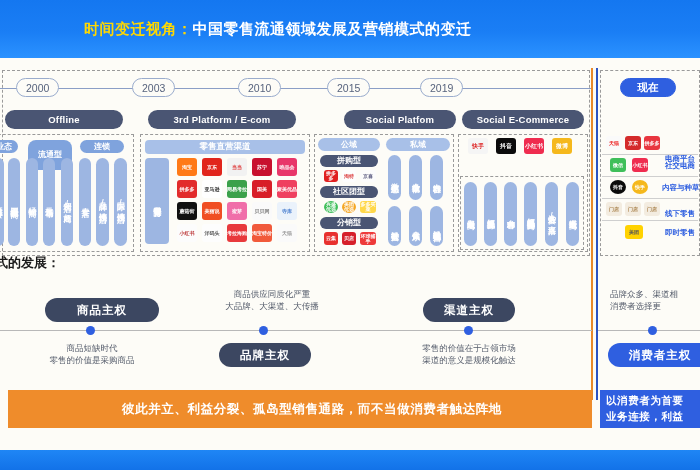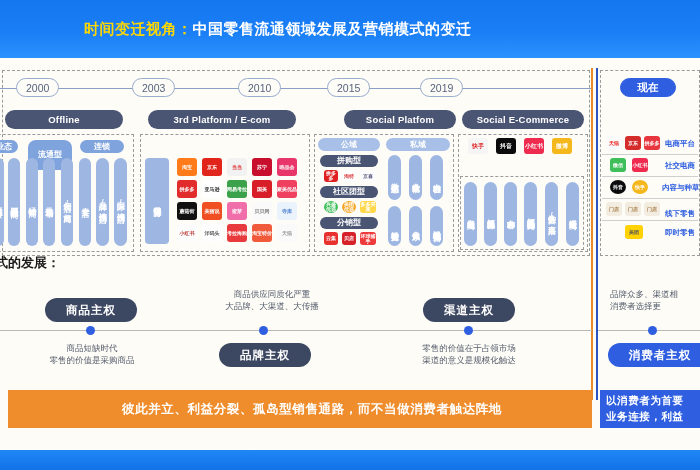--- a/index.html
+++ b/index.html
@@ -186,20 +186,21 @@
     <div class="pill vtext" style="left:8px; top:100px; width:12px; height:88px;">三四级批发商</div>
     <div class="pill vtext" style="left:26px; top:100px; width:12px; height:88px;">经销商</div>
     <div class="pill vtext" style="left:43px; top:100px; width:12px; height:88px;">批发市场</div>
     <div class="pill vtext" style="left:61px; top:100px; width:12px; height:88px;">便利店/商超</div>
     <div class="pill vtext" style="left:79px; top:100px; width:12px; height:88px;">专卖店</div>
     <div class="pill vtext" style="left:96px; top:100px; width:13px; height:88px;">品牌/连锁门店</div>
     <div class="pill vtext" style="left:114px; top:100px; width:13px; height:88px;">国际/连锁门店</div>
 
     <div class="dash-box" style="left:140px; top:76px; width:170px; height:118px;"></div>
 
+    <div class="pill wide" style="left:145px; top:82px; width:160px; height:14px; font-size:8.5px; border-radius:4px;">零售直营渠道</div>
 
     <div class="pill" style="left:145px; top:100px; width:24px; height:86px; writing-mode:vertical-rl; text-orientation:upright; border-radius:4px;">官方零售渠道</div>
 
     <div class="tile" style="left:177px; top:100px; width:20px; height:18px; background:#ff7a18;">淘宝</div>
     <div class="tile" style="left:202px; top:100px; width:20px; height:18px; background:#e1251b;">京东</div>
     <div class="tile" style="left:227px; top:100px; width:20px; height:18px; background:#f2f2f2; color:#d33;">当当</div>
     <div class="tile" style="left:252px; top:100px; width:20px; height:18px; background:#c8102e;">苏宁</div>
     <div class="tile" style="left:277px; top:100px; width:20px; height:18px; background:#e8366a;">唯品会</div>
 
     <div class="tile" style="left:177px; top:122px; width:20px; height:18px; background:#e22b2b;">拼多多</div>
@@ -262,21 +263,21 @@
     <div class="pill vtext" style="left:524px; top:124px; width:13px; height:64px;">短视频电商分发</div>
     <div class="pill vtext" style="left:545px; top:124px; width:13px; height:64px;">达人带货/直播</div>
     <div class="pill vtext" style="left:566px; top:124px; width:13px; height:64px;">直播电商</div>
 
     <div class="vsep-orange" style="left:591px; top:10px; width:2px; height:332px;"></div>
     <div class="vsep-blue" style="left:596px; top:10px; width:2px; height:332px;"></div>
 
     <div class="tile" style="left:606px; top:78px; width:16px; height:14px; background:#fafafa; color:#e22; font-size:5px;">天猫</div>
     <div class="tile" style="left:625px; top:78px; width:16px; height:14px; background:#d42b2b; font-size:5px;">京东</div>
     <div class="tile" style="left:644px; top:78px; width:16px; height:14px; background:#e8363f; font-size:5px;">拼多多</div>
-    <div class="rp-label" style="left:665px; top:81px;">电商平台</div>
+    <div class="rp-label" style="left:665px; top:96px;">电商平台</div>
     <div class="rp-sep" style="left:602px; top:96px; width:96px;"></div>
 
     <div class="tile" style="left:610px; top:100px; width:16px; height:14px; background:#3fbf5a; font-size:5px;">微信</div>
     <div class="tile" style="left:632px; top:100px; width:16px; height:14px; background:#ef2c4f; font-size:5px;">小红书</div>
     <div class="rp-label" style="left:665px; top:103px;">社交电商</div>
     <div class="rp-sep" style="left:602px; top:118px; width:96px;"></div>
 
     <div class="tile" style="left:610px; top:122px; width:16px; height:14px; background:#0b0b0b; border-radius:50%; font-size:5px;">抖音</div>
     <div class="tile" style="left:632px; top:122px; width:16px; height:14px; background:#f5b81c; border-radius:50%; font-size:5px;">快手</div>
     <div class="rp-label" style="left:662px; top:125px;">内容与种草</div>
@@ -289,21 +290,21 @@
     <div class="rp-sep" style="left:602px; top:162px; width:96px;"></div>
 
     <div class="tile" style="left:625px; top:167px; width:18px; height:14px; background:#ffd200; color:#555; font-size:5px;">美团</div>
     <div class="rp-label" style="left:665px; top:170px;">即时零售</div>
 
     <div class="sect-title" style="left:-18px; top:196px;">模式的发展：</div>
 
     <div class="sov-line" style="left:0px; top:272px; width:592px;"></div>
     <div class="sov-line" style="left:598px; top:272px; width:102px;"></div>
 
-    <div class="sov-chip" style="left:45px; top:240px; width:92px;">商品主权</div>
+    <div class="sov-chip" style="left:45px; top:240px; width:114px;">商品主权</div>
     <div class="sov-dot" style="left:86px; top:268px;"></div>
     <div class="sov-note" style="left:24px; top:284px; width:136px;">
       <span>商品短缺时代</span><br>
       <span>零售的价值是采购商品</span>
     </div>
 
     <div class="sov-note" style="left:192px; top:230px; width:160px;">
       <span>商品供应同质化严重</span><br>
       <span>大品牌、大渠道、大传播</span>
     </div>

